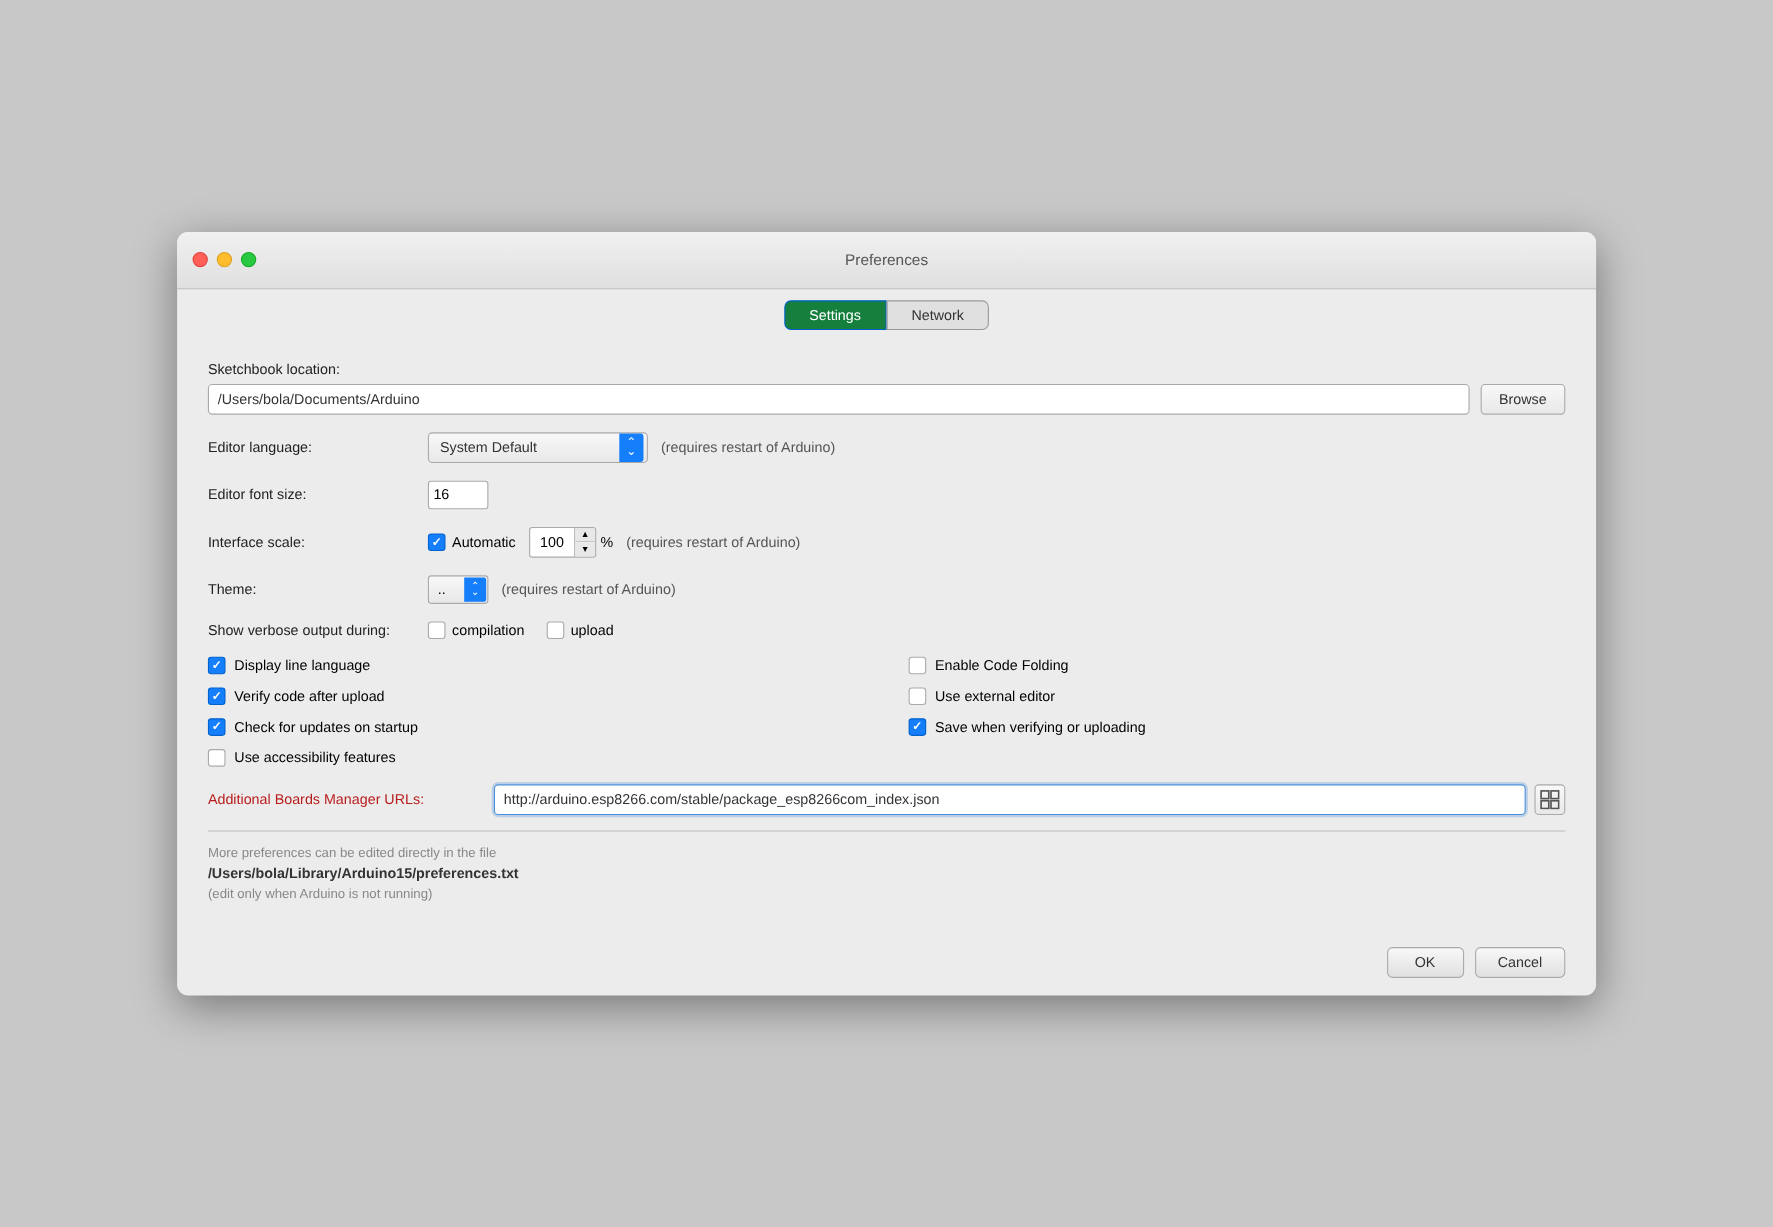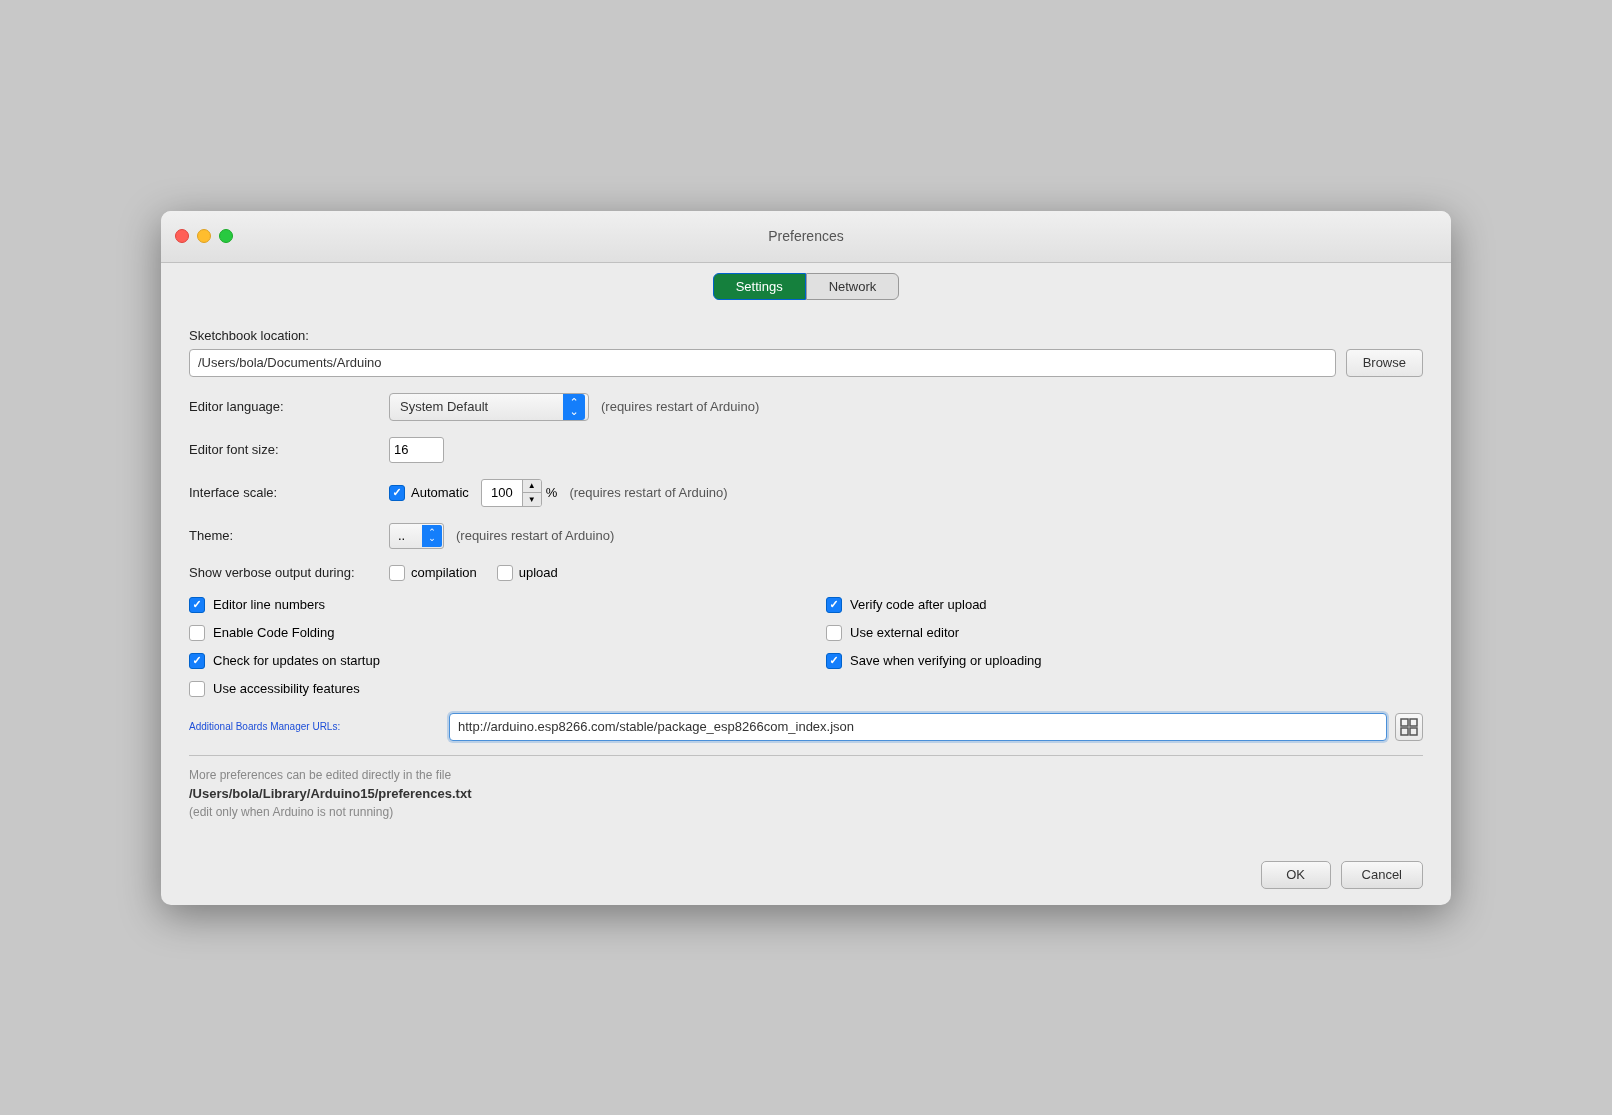--- a/index.html
+++ b/index.html
@@ -351,22 +351,22 @@
       cursor: pointer;
     }
 
     .additional-urls-row {
       display: flex;
       align-items: center;
       margin-bottom: 14px;
     }
 
     .url-label {
-      font-size: 10px;
-      color: #1d4ed8;
+      font-size: 13px;
+      color: #b91c1c;
       min-width: 260px;
     }
 
     .url-icon-btn {
       width: 28px;
       height: 28px;
       border: 1px solid #aaa;
       border-radius: 4px;
       background: linear-gradient(to bottom, #f8f8f8, #e8e8e8);
       cursor: pointer;
@@ -514,30 +514,30 @@
         <div class="checkbox"></div>
         <span>upload</span>
       </label>
     </div>
 
 
     <div class="checkboxes-grid">
 
       <label class="checkbox-item">
         <div class="checkbox checked"></div>
-        <span>Editor line numbers</span>
-      </label>
+        <span>Display line language</span>
+      </label>
+      <label class="checkbox-item">
+        <div class="checkbox"></div>
+        <span>Enable Code Folding</span>
+      </label>
+
       <label class="checkbox-item">
         <div class="checkbox checked"></div>
         <span>Verify code after upload</span>
-      </label>
-
-      <label class="checkbox-item">
-        <div class="checkbox"></div>
-        <span>Enable Code Folding</span>
       </label>
       <label class="checkbox-item">
         <div class="checkbox"></div>
         <span>Use external editor</span>
       </label>
 
       <label class="checkbox-item">
         <div class="checkbox checked"></div>
         <span>Check for updates on startup</span>
       </label>

